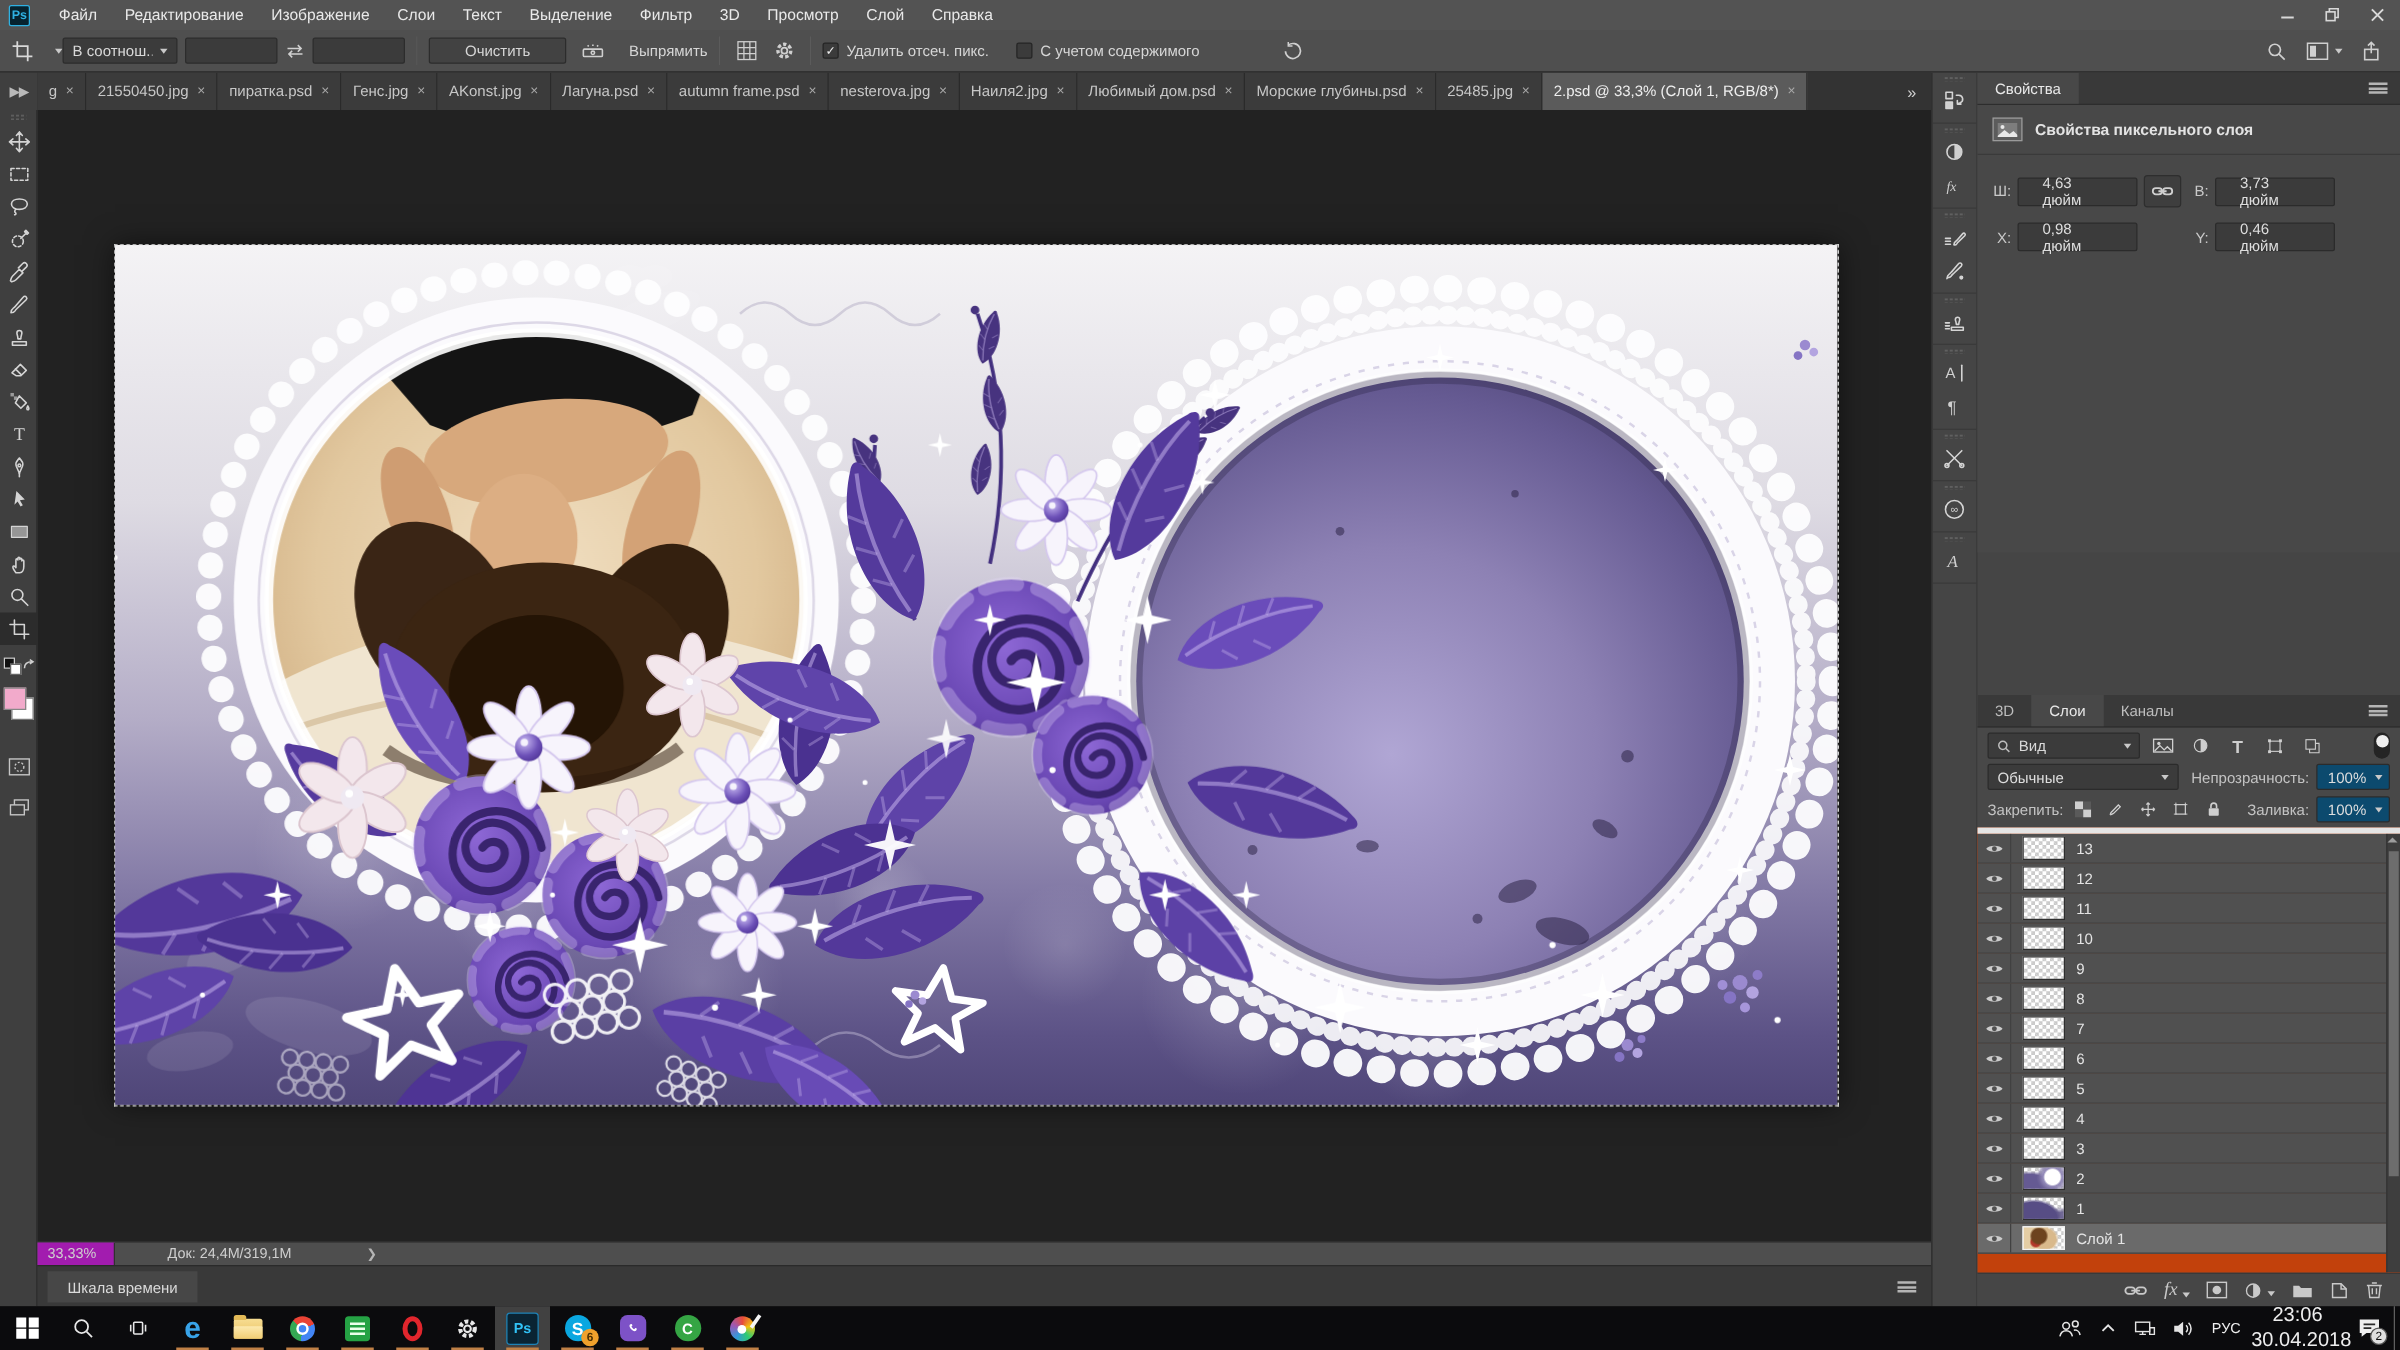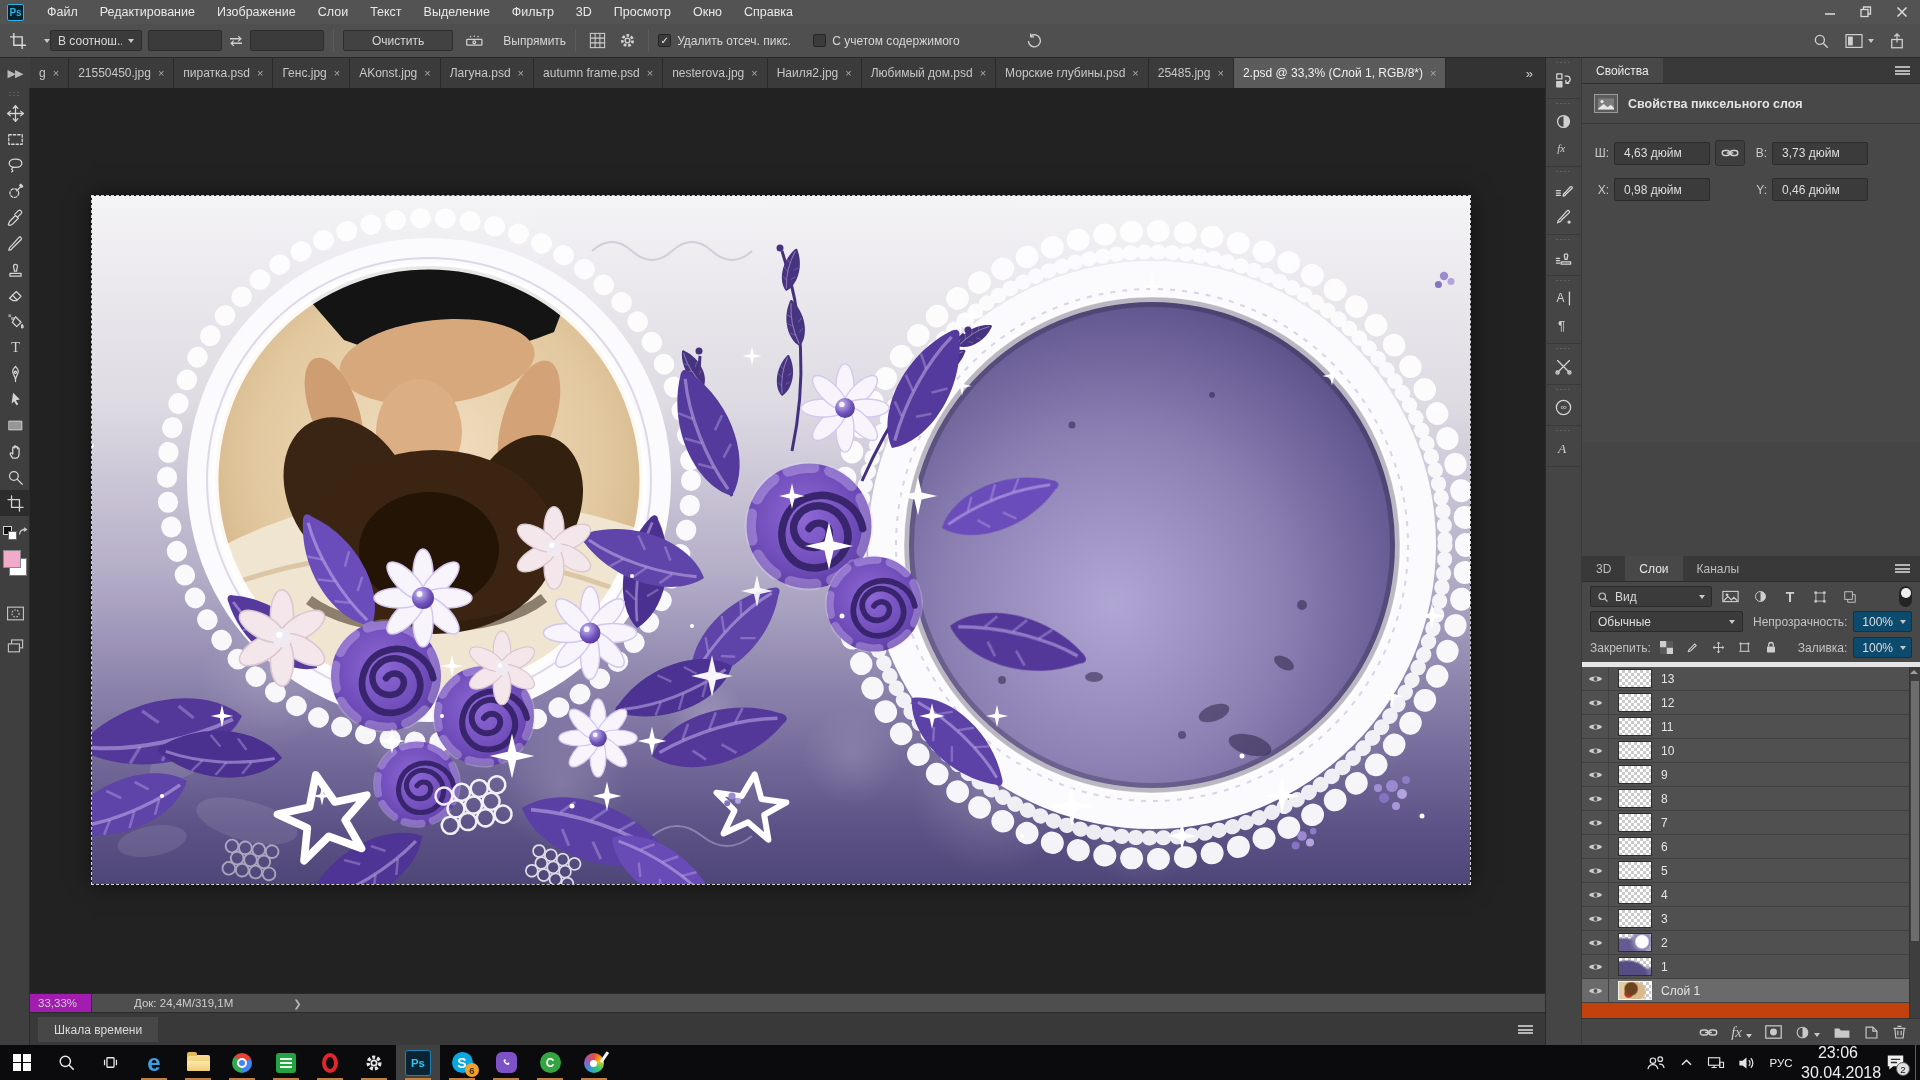--- a/index.html
+++ b/index.html
@@ -65,21 +65,21 @@
 .panel-tabs{height:26px;background:#393939;display:flex;align-items:stretch;border-bottom:1px solid #2d2d2d}
 .panel-tab{padding:0 14px;display:flex;align-items:center;font-size:12px;color:#bdbdbd}
 .panel-tab.active{background:#484848;color:#e8e8e8}
 .panel-menu{margin-left:auto;display:flex;align-items:center;padding-right:10px}
 #props-panel{position:absolute;left:0;right:0;top:0;height:384px;background:#484848}
 #props-head{display:flex;align-items:center;gap:10px;padding:10px 12px;border-bottom:1px solid #3a3a3a}
 .props-thumb{width:24px;height:19px;background:#5c5c5c;border:1px solid #9a9a9a;display:flex;align-items:center;justify-content:center}
 #props-title{font-size:12.5px;font-weight:bold;color:#e3e3e3}
 .pfield-grid{display:grid;grid-template-columns:22px 96px 40px 22px 96px;align-items:center;row-gap:12px;padding:16px 10px}
 .pf-label{text-align:right;padding-right:5px;color:#c9c9c9}
-.pf-well{background:#3b3b3b;border:1px solid #2b2b2b;border-radius:2px;height:23px;display:flex;align-items:center;padding:0 9px;color:#dedede}
+.pf-well{background:#3b3b3b;border:1px solid #2b2b2b;border-radius:2px;height:23px;display:flex;align-items:center;padding:0 19px;color:#dedede}
 .link-btn{width:30px;height:26px;background:#3e3e3e;border:1px solid #2e2e2e;border-radius:3px;display:flex;align-items:center;justify-content:center;justify-self:center}
 
 #layers-panel{position:absolute;left:0;right:0;top:498px;bottom:0;background:#484848;display:flex;flex-direction:column}
 .lrow{display:flex;align-items:center;padding:4px 8px;gap:6px}
 .view-well{width:122px;height:21px;background:#3b3b3b;border:1px solid #2b2b2b;border-radius:2px;display:flex;align-items:center;gap:6px;padding:0 6px;color:#d9d9d9}
 .view-well .caret{margin-left:auto}
 .ficon{width:24px;height:21px;display:flex;align-items:center;justify-content:center;color:#cfcfcf}
 .fswitch{margin-left:auto;width:13px;height:21px;background:#242424;border-radius:7px;position:relative}
 .fswitch i{position:absolute;left:1.5px;top:1.5px;width:10px;height:10px;border-radius:50%;background:#efefef}
 .blend-well{width:182px;height:21px;background:#3b3b3b;border:1px solid #2b2b2b;border-radius:2px;display:flex;align-items:center;padding:0 7px;color:#dedede}
@@ -143,21 +143,21 @@
   <div id="menu-items" style="display:flex">
       <div class="menu-item">Файл</div>
       <div class="menu-item">Редактирование</div>
       <div class="menu-item">Изображение</div>
       <div class="menu-item">Слои</div>
       <div class="menu-item">Текст</div>
       <div class="menu-item">Выделение</div>
       <div class="menu-item">Фильтр</div>
       <div class="menu-item">3D</div>
       <div class="menu-item">Просмотр</div>
-      <div class="menu-item">Окно</div>
+      <div class="menu-item">Слой</div>
       <div class="menu-item">Справка</div>
     </div>
   <div id="win-controls">
     <div class="win-btn">
         <svg width="12" height="12" viewBox="0 0 12 12">
           <path d="M1 8h10" stroke="#d8d8d8" stroke-width="1.6"></path>
         </svg>
       </div>
     <div class="win-btn">
         <svg width="12" height="12" viewBox="0 0 12 12" fill="none" stroke="#d8d8d8" stroke-width="1.3">

